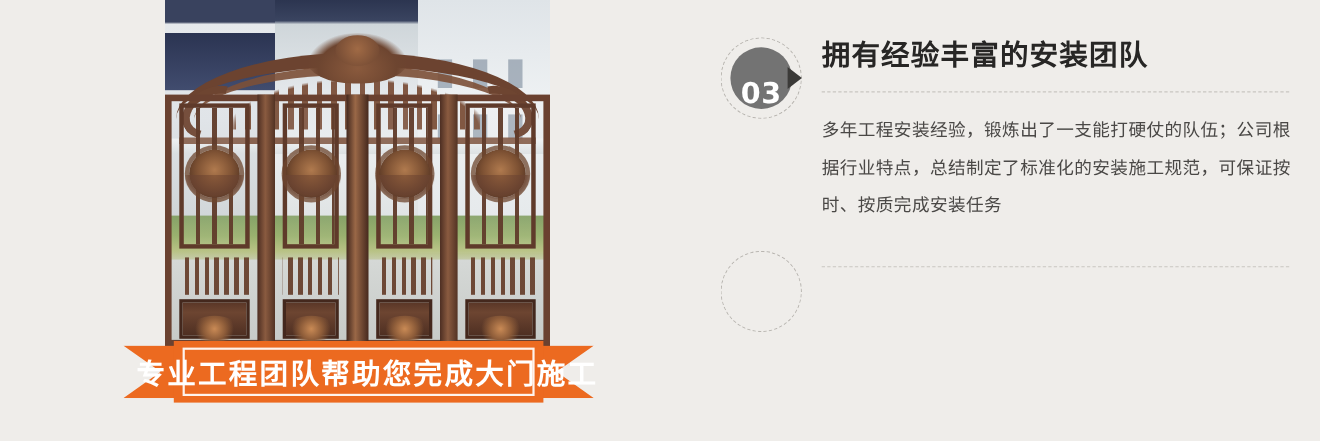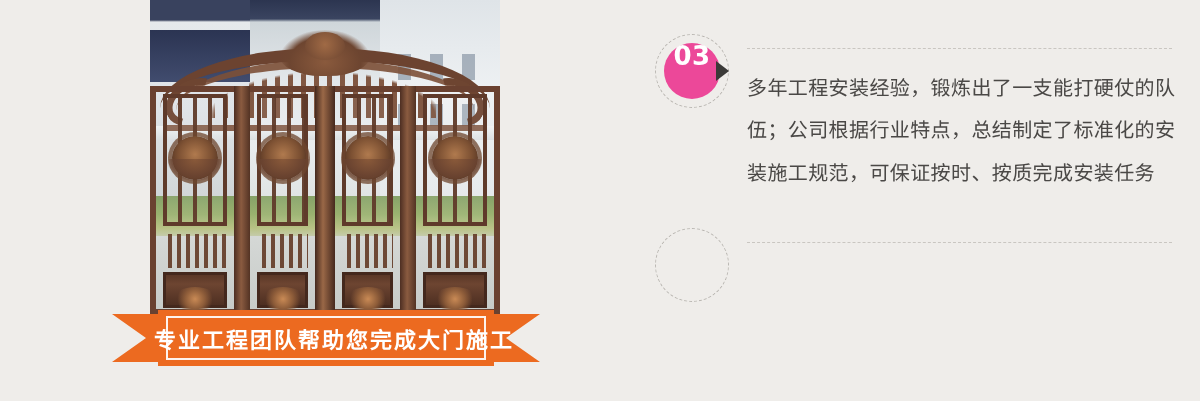--- a/index.html
+++ b/index.html
@@ -212,25 +212,25 @@
   }
   .ribbon-main::before{
     content:"";
     position:absolute; left:8px; right:8px; top:6px; bottom:6px;
     border:2px solid rgba(255,255,255,.92);
     pointer-events:none;
   }
   .ribbon-text{
     position:relative;
     color:#ffffff;
-    font-size:22px;
+    font-size:26px;
     font-weight:bold;
     letter-spacing:2px;
     white-space:nowrap;
-    font-family:Liberation Serif, serif;
+    font-family:Liberation Mono, monospace;
     margin-left:16px;
   }
 
   
   .features{
     position:absolute;
     left:655px; top:0; width:545px; height:401px;
   }
   .feature{
     position:absolute; left:0; width:545px;
@@ -246,22 +246,22 @@
     position:absolute; left:0; top:0;
     width:74px; height:74px;
     border:1px dashed #b9b6b1;
     border-radius:50%;
     box-sizing:border-box;
   }
   .badge-circle{
     position:absolute; left:9px; top:9px;
     width:56px; height:56px;
     border-radius:50%;
-    background:#ec4899;
-    display:flex; align-items:flex-start; justify-content:center;
+    background:#737373;
+    display:flex; align-items:flex-end; justify-content:center;
   }
   .badge-circle::after{
     content:"";
     position:absolute; right:-9px; top:50%;
     transform:translateY(-50%);
     width:0; height:0;
     border-top:10px solid transparent;
     border-bottom:10px solid transparent;
     border-left:13px solid #3b3a38;
   }
@@ -288,21 +288,21 @@
     font-family:"DejaVu Sans","Liberation Sans",sans-serif;
   }
   .feature-divider{
     margin-top:14px;
     width:425px;
     height:0;
     border-top:1px dashed #c9c6c1;
   }
   .feature-desc{
     margin:18px 0 0 0;
-    font-size:20px;
+    font-size:16px;
     color:#4a4846;
     line-height:2.12;
     letter-spacing:.4px;
     font-family:"DejaVu Sans","Liberation Sans",sans-serif;
   }
 </style>
 </head>
 <body>
 
 <div class="page">
@@ -385,20 +385,21 @@
   <div class="features">
 
     <div class="feature f1">
       <div class="badge">
         <div class="badge-ring"></div>
         <div class="badge-circle">
           <span class="badge-num">03</span>
         </div>
       </div>
       <div class="feature-body">
+        <h2 class="feature-title">拥有经验丰富的安装团队</h2>
         <div class="feature-divider"></div>
         <p class="feature-desc">多年工程安装经验，锻炼出了一支能打硬仗的队伍；公司根据行业特点，总结制定了标准化的安装施工规范，可保证按时、按质完成安装任务</p>
       </div>
     </div>
 
     <div class="feature f2">
       <div class="badge">
         <div class="badge-ring"></div>
       </div>
       <div class="feature-body">

